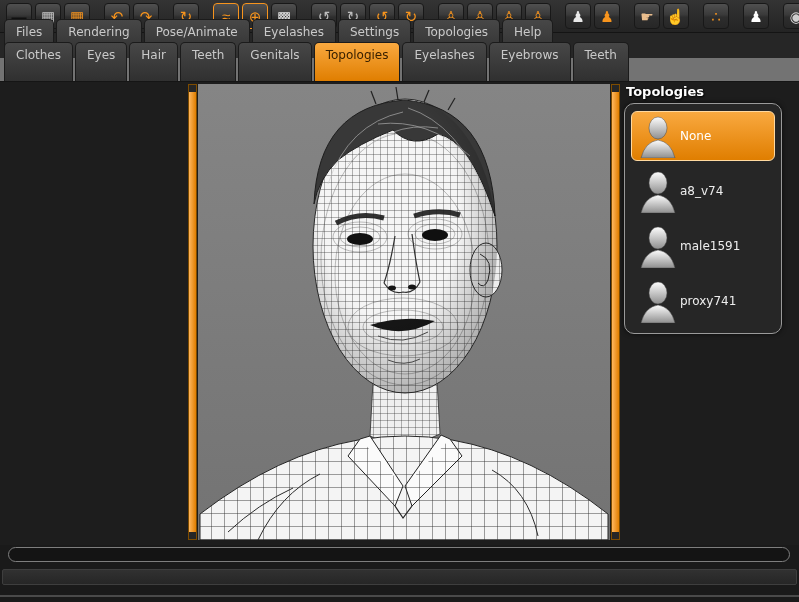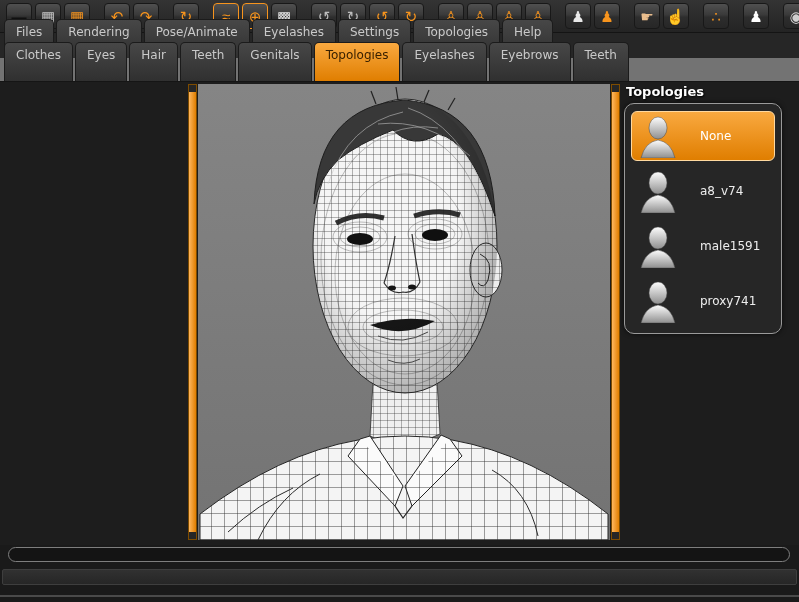--- a/index.html
+++ b/index.html
@@ -75,21 +75,21 @@
   .panel-title {
     color: #ffffff; font-weight: bold; font-size: 13px;
     padding: 0 0 4px 2px; text-shadow: 1px 1px 2px #000;
   }
   .panel-box {
     border: 1px solid #9a9a9a; border-radius: 10px; background: #262626;
     padding: 7px 6px; display: flex; flex-direction: column; gap: 5px;
     box-shadow: 0 0 5px rgba(0,0,0,.7);
   }
   .topo-item {
-    display: flex; align-items: center; gap: 20px;
+    display: flex; align-items: center; gap: 0;
     border: 1px solid transparent; border-radius: 6px;
     padding: 2px 4px; min-height: 46px;
     color: #ededed; font-size: 12px; cursor: pointer;
   }
   .topo-item.selected {
     background: linear-gradient(#f9a940, #e07e00);
     border: 1px solid #ffd9a0; color: #ffffff;
   }
   .thumb { width: 44px; height: 44px; flex: 0 0 auto; display: flex; }
 

